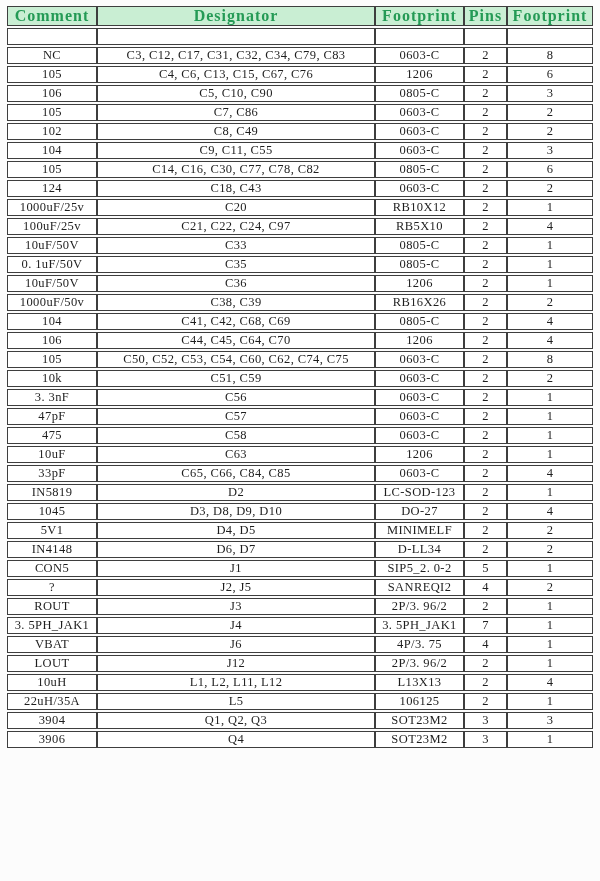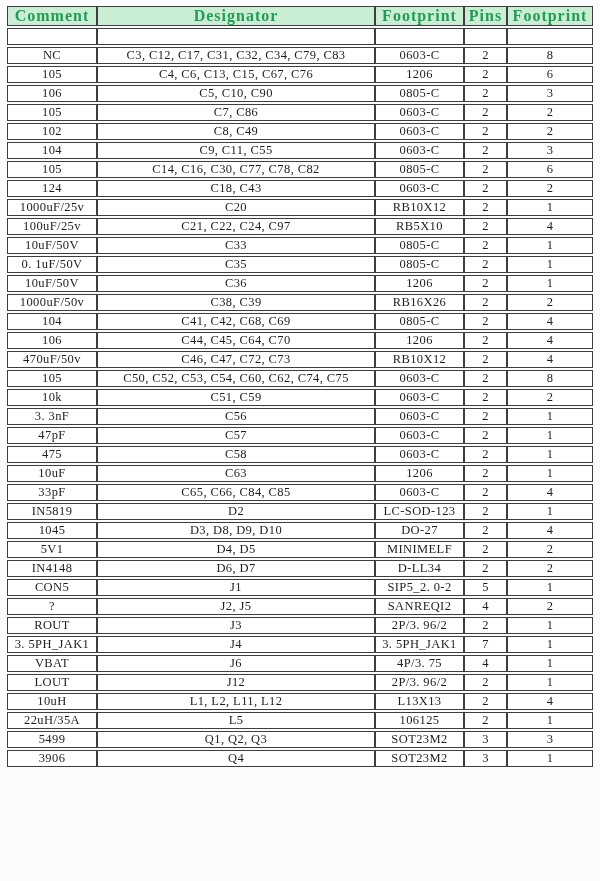--- a/index.html
+++ b/index.html
@@ -192,27 +192,20 @@
           <td>4</td>
         </tr>
         <tr>
           <td>106</td>
           <td>C44, C45, C64, C70</td>
           <td>1206</td>
           <td>2</td>
           <td>4</td>
         </tr>
         <tr>
-          <td>470uF/50v</td>
-          <td>C46, C47, C72, C73</td>
-          <td>RB10X12</td>
-          <td>2</td>
-          <td>4</td>
-        </tr>
-        <tr>
           <td>105</td>
           <td>C50, C52, C53, C54, C60, C62, C74, C75</td>
           <td>0603-C</td>
           <td>2</td>
           <td>8</td>
         </tr>
         <tr>
           <td>10k</td>
           <td>C51, C59</td>
           <td>0603-C</td>
@@ -332,21 +325,21 @@
           <td>4</td>
         </tr>
         <tr>
           <td>22uH/35A</td>
           <td>L5</td>
           <td>106125</td>
           <td>2</td>
           <td>1</td>
         </tr>
         <tr>
-          <td>5499</td>
+          <td>3904</td>
           <td>Q1, Q2, Q3</td>
           <td>SOT23M2</td>
           <td>3</td>
           <td>3</td>
         </tr>
         <tr>
           <td>3906</td>
           <td>Q4</td>
           <td>SOT23M2</td>
           <td>3</td>

